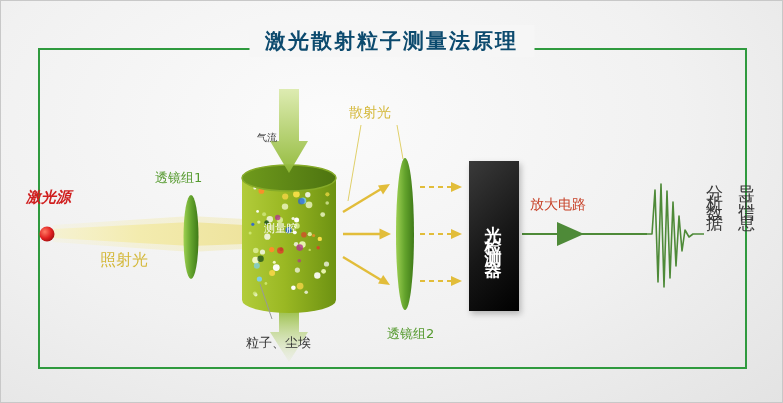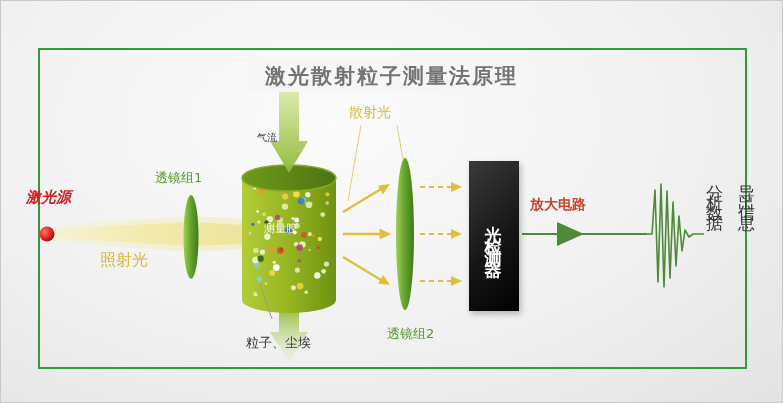--- a/index.html
+++ b/index.html
@@ -4,38 +4,38 @@
 <style>
   html,body{margin:0;padding:0;background:#ffffff;}
   body{font-family:"DejaVu Sans","Liberation Sans",sans-serif;}
   .stage{position:relative;width:783px;height:403px;overflow:hidden;box-sizing:border-box;
     border:1px solid #c8c8c8;
     background:radial-gradient(ellipse at 42% 30%, #fbfbfb 0%, #f1f1f1 55%, #e3e3e3 100%);}
   .green-frame{position:absolute;left:37px;top:47px;width:709px;height:321px;
     border:2px solid #2f9a3e;box-sizing:border-box;}
   .title{position:absolute;top:24px;left:50%;transform:translateX(-50%);
     padding:2px 16px;background:#f6f6f6;font-size:21px;font-weight:bold;
-    color:#737373;letter-spacing:2px;white-space:nowrap;margin-top:35px;}
+    color:#0c4a6e;letter-spacing:2px;white-space:nowrap;}
   svg.layer{position:absolute;left:0;top:0;}
   .lbl{position:absolute;white-space:nowrap;line-height:1.2;text-align:center;}
   .laser-source{left:25px;top:187px;font-size:15px;font-weight:bold;color:#d01f1f;font-style:italic;}
   .illum{left:99px;top:249px;font-size:16px;color:#d4b83a;}
   .lens1-lbl{left:154px;top:169px;font-size:13px;color:#559a2e;}
   .airflow{left:256px;top:131px;font-size:10px;color:#3f3f3f;}
   .chamber{left:263px;top:221px;font-size:11px;color:#ffffff;}
   .particles-lbl{left:245px;top:334px;font-size:13px;color:#333333;}
   .scatter-lbl{left:348px;top:103px;font-size:14px;color:#d4b83a;}
   .lens2-lbl{left:386px;top:325px;font-size:13px;color:#559a2e;}
   .detector{position:absolute;left:468px;top:160px;width:50px;height:150px;
     background:linear-gradient(135deg,#3a3a3a 0%,#161616 55%,#000000 100%);
     display:flex;align-items:center;justify-content:center;
     box-shadow:2px 3px 6px rgba(0,0,0,.25);}
   .detector span{writing-mode:vertical-rl;text-orientation:upright;
     color:#ffffff;font-size:17px;letter-spacing:12px;font-weight:bold;}
-  .amp-lbl{left:529px;top:195px;font-size:14px;font-weight:bold;color:#c8432a;}
+  .amp-lbl{left:529px;top:195px;font-size:14px;font-weight:normal;color:#c8432a;}
   .output{position:absolute;left:703px;top:170px;display:flex;gap:9px;}
   .output span{writing-mode:vertical-rl;text-orientation:upright;
     font-size:17px;color:#3a3a3a;letter-spacing:10px;}
 </style>
 </head>
 <body>
 
 <div class="stage">
 
   <div class="green-frame"></div>

